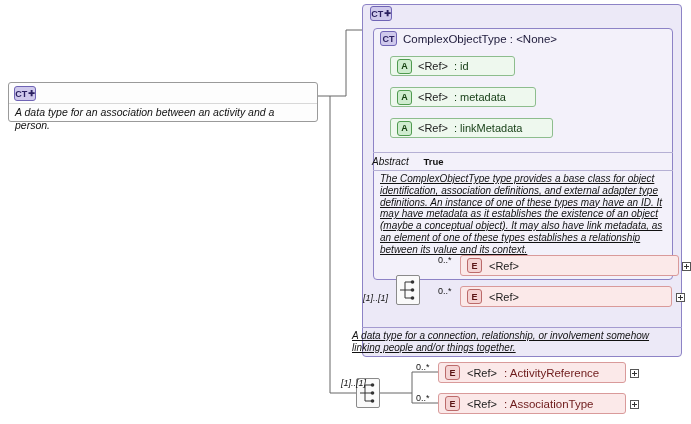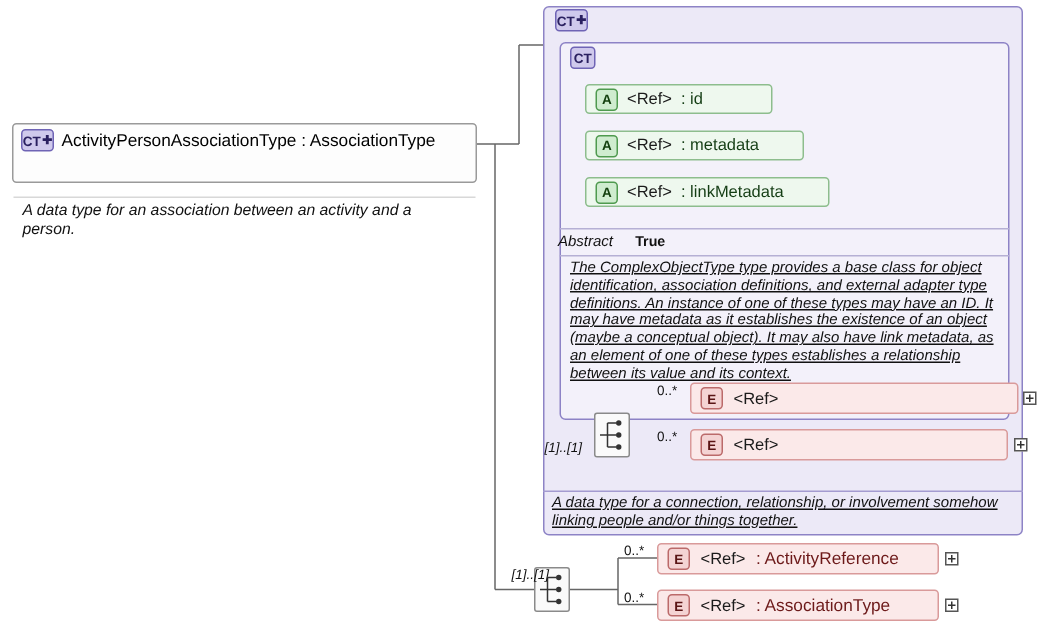--- a/index.html
+++ b/index.html
@@ -23,21 +23,20 @@
     background:#fdfdfd;border:1px solid #9a9a9a;border-radius:3px;
   }
   .elem-title{
     display:flex;align-items:center;gap:5px;
     padding:3px 5px 2px 5px;
   }
   .elem-doc{
     font-style:italic;font-size:10.5px;color:#111;
     padding:2px 6px 4px 6px;border-top:1px solid #d8d8d8;
     line-height:13px;
-    margin-top:28px;
   }
 
   
   .ct-outer{
     position:absolute;box-sizing:border-box;
     background:#ece9f7;border:1px solid #8d83c6;border-radius:4px;
   }
   .ct-inner{
     position:absolute;box-sizing:border-box;
     background:#f3f1fa;border:1px solid #8d83c6;border-radius:4px;
@@ -147,20 +146,21 @@
 <div class="ct-outer" style="left:362px;top:4px;width:320px;height:353px;"></div>
 
 <div class="abs" style="left:370px;top:6px;display:flex;align-items:center;gap:6px;">
   <span class="badge badge-ct">CT<span style="font-size:8px">✚</span></span>
 </div>
 
 <div class="ct-inner" style="left:373px;top:28px;width:300px;height:252px;"></div>
 
 <div class="abs" style="left:380px;top:31px;display:flex;align-items:center;gap:6px;">
   <span class="badge badge-ct-plain">CT</span>
+  <span style="font-size:11.5px;color:#1d1a3a;">ComplexObjectType : &lt;None&gt;</span>
 </div>
 
 <div class="attr-row dashed" style="left:390px;top:56px;width:125px;">
   <span class="badge badge-a">A</span>
   <span class="ref">&lt;Ref&gt;</span>
   <span class="nm">: id</span>
 </div>
 
 <div class="attr-row dashed" style="left:390px;top:87px;width:146px;">
   <span class="badge badge-a">A</span>
@@ -205,26 +205,25 @@
 <span class="abs" style="left:682px;top:261px;"><span class="plus-sq"></span></span>
 
 <div class="occ" style="left:438px;top:286px;">0..*</div>
 <div class="el-row dashed" style="left:460px;top:286px;width:212px;">
   <span class="badge badge-e">E</span>
   <span class="ref">&lt;Ref&gt;</span>
 </div>
 <span class="abs" style="left:676px;top:292px;"><span class="plus-sq"></span></span>
 
 <div class="hr" style="left:362px;top:327px;width:320px;background:#a49bd0;"></div>
-<div class="doc-block" style="left:368px;top:330px;width:305px;">A data type for a connection, relationship, or involvement somehow linking people and/or things together.</div>
+<div class="doc-block" style="left:352px;top:330px;width:305px;">A data type for a connection, relationship, or involvement somehow linking people and/or things together.</div>
 
 <div class="box elem-main" style="left:8px;top:82px;width:310px;height:40px;">
   <div class="elem-title">
     <span class="badge badge-ct">CT<span style="font-size:8px">✚</span></span>
-    <span style="font-size:11.5px;">ActivityPersonAssociationType : AssociationType</span>
   </div>
   <div class="elem-doc">A data type for an association between an activity and a person.</div>
 </div>
 
 <div class="seq" style="left:356px;top:378px;">
   <svg width="22" height="28" viewBox="0 0 22 28">
     <line x1="3" y1="14" x2="8" y2="14" stroke="#333" stroke-width="1"></line>
     <line x1="8" y1="6" x2="8" y2="22" stroke="#333" stroke-width="1"></line>
     <line x1="8" y1="6" x2="14" y2="6" stroke="#333" stroke-width="1"></line>
     <line x1="8" y1="14" x2="14" y2="14" stroke="#333" stroke-width="1"></line>

